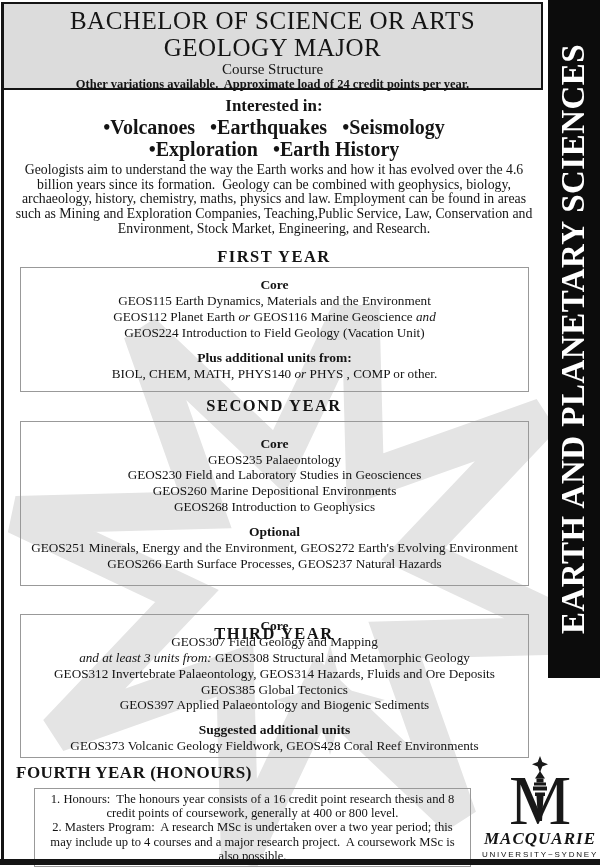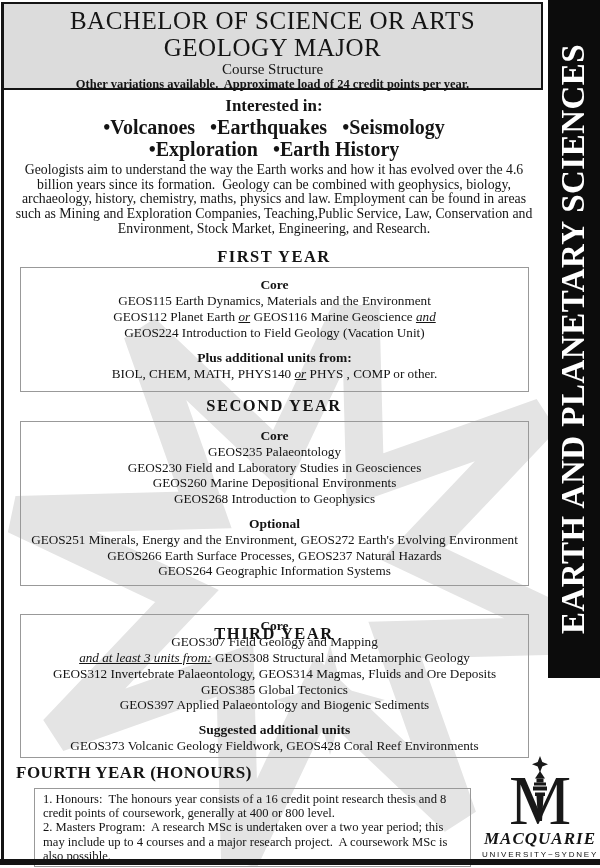--- a/index.html
+++ b/index.html
@@ -48,27 +48,27 @@
   .year-box { position:absolute; left:20px; width:509px; box-sizing:border-box;
               border:1px solid #999999; text-align:center; display:flex;
               flex-direction:column; justify-content:center; z-index:1; background:transparent; }
   #fy-box { top:267px; height:125px; }
   #sy-box { top:421px; height:165px; }
   #ty-box { top:614px; height:144px; }
 
   .sub + .sub { margin-top:9px; }
   .sub-label { font-weight:bold; font-size:13.5px; line-height:16px; }
   .sub-lines .line { font-size:13.2px; line-height:15.8px; white-space:nowrap; }
-  .it { font-style:italic;text-decoration:underline; }
+  .it { font-style:italic; }
 
   
   .fourth-heading { position:absolute; left:16px; top:763px; margin:0;
                     font-size:17px; font-weight:bold; letter-spacing:0.5px; z-index:1; }
   .fourth-box { position:absolute; left:34px; top:788px; width:437px; box-sizing:border-box;
-                border:1px solid #999999; padding:3px 8px; text-align:left;
+                border:1px solid #999999; padding:3px 8px; text-align:center;
                 font-size:12.6px; line-height:14.2px; z-index:1; }
   .fourth-box p { margin:0; white-space:pre-wrap; }
 
   
   .logo { position:absolute; left:481px; top:755px; width:118px; text-align:center; z-index:1; }
   .logo-name { font-size:17px; font-weight:bold; letter-spacing:1px; line-height:18px; margin-top:1px;font-style:italic; }
   .logo-tag { font-family:"Liberation Sans", sans-serif; font-size:8px;
               letter-spacing:1.8px; line-height:10px; margin-top:2px; }
 </style>
 </head>
@@ -129,33 +129,32 @@
           <div class="line"><span>GEOS230 Field and Laboratory Studies in Geosciences</span></div>
           <div class="line"><span>GEOS260 Marine Depositional Environments</span></div>
           <div class="line"><span>GEOS268 Introduction to Geophysics</span></div>
         </div>
     </div>
     <div class="sub">
       <div class="sub-label">Optional</div>
       <div class="sub-lines">
           <div class="line"><span>GEOS251 Minerals, Energy and the Environment, GEOS272 Earth's Evolving Environment</span></div>
           <div class="line"><span>GEOS266 Earth Surface Processes, GEOS237 Natural Hazards</span></div>
-          <div class="line"><span>GEOS264 Geographic Information Systems</span></div>
         </div>
     </div>
   </section>
 
   <h3 class="year-heading" id="ty-heading">THIRD YEAR</h3>
   <section class="year-box" id="ty-box">
     <div class="sub">
       <div class="sub-label">Core</div>
       <div class="sub-lines">
           <div class="line"><span>GEOS307 Field Geology and Mapping</span></div>
           <div class="line"><span class="it">and at least 3 units from:</span><span> GEOS308 Structural and Metamorphic Geology</span></div>
-          <div class="line"><span>GEOS312 Invertebrate Palaeontology, GEOS314 Magmas, Fluids and Ore Deposits</span></div>
+          <div class="line"><span>GEOS312 Invertebrate Palaeontology, GEOS314 Hazards, Fluids and Ore Deposits</span></div>
           <div class="line"><span>GEOS385 Global Tectonics</span></div>
           <div class="line"><span>GEOS397 Applied Palaeontology and Biogenic Sediments</span></div>
         </div>
     </div>
     <div class="sub">
       <div class="sub-label">Suggested additional units</div>
       <div class="sub-lines">
           <div class="line"><span>GEOS373 Volcanic Geology Fieldwork, GEOS428 Coral Reef Environments</span></div>
         </div>
     </div>

